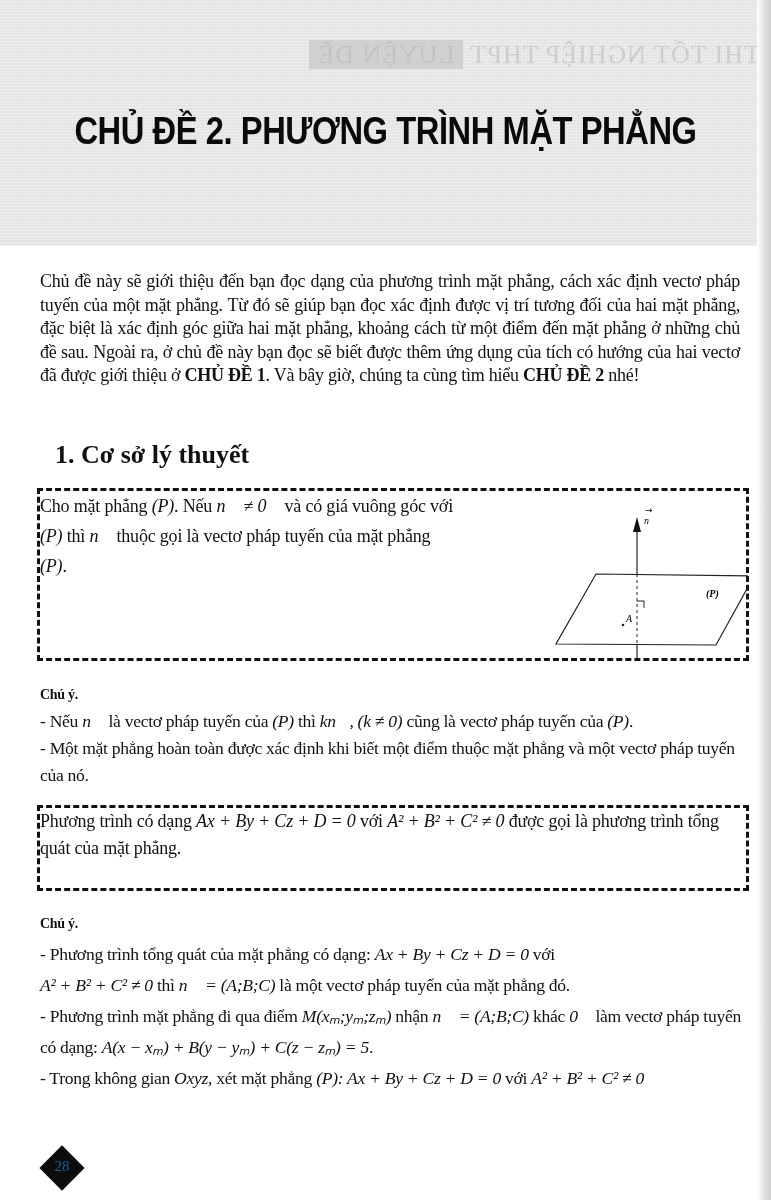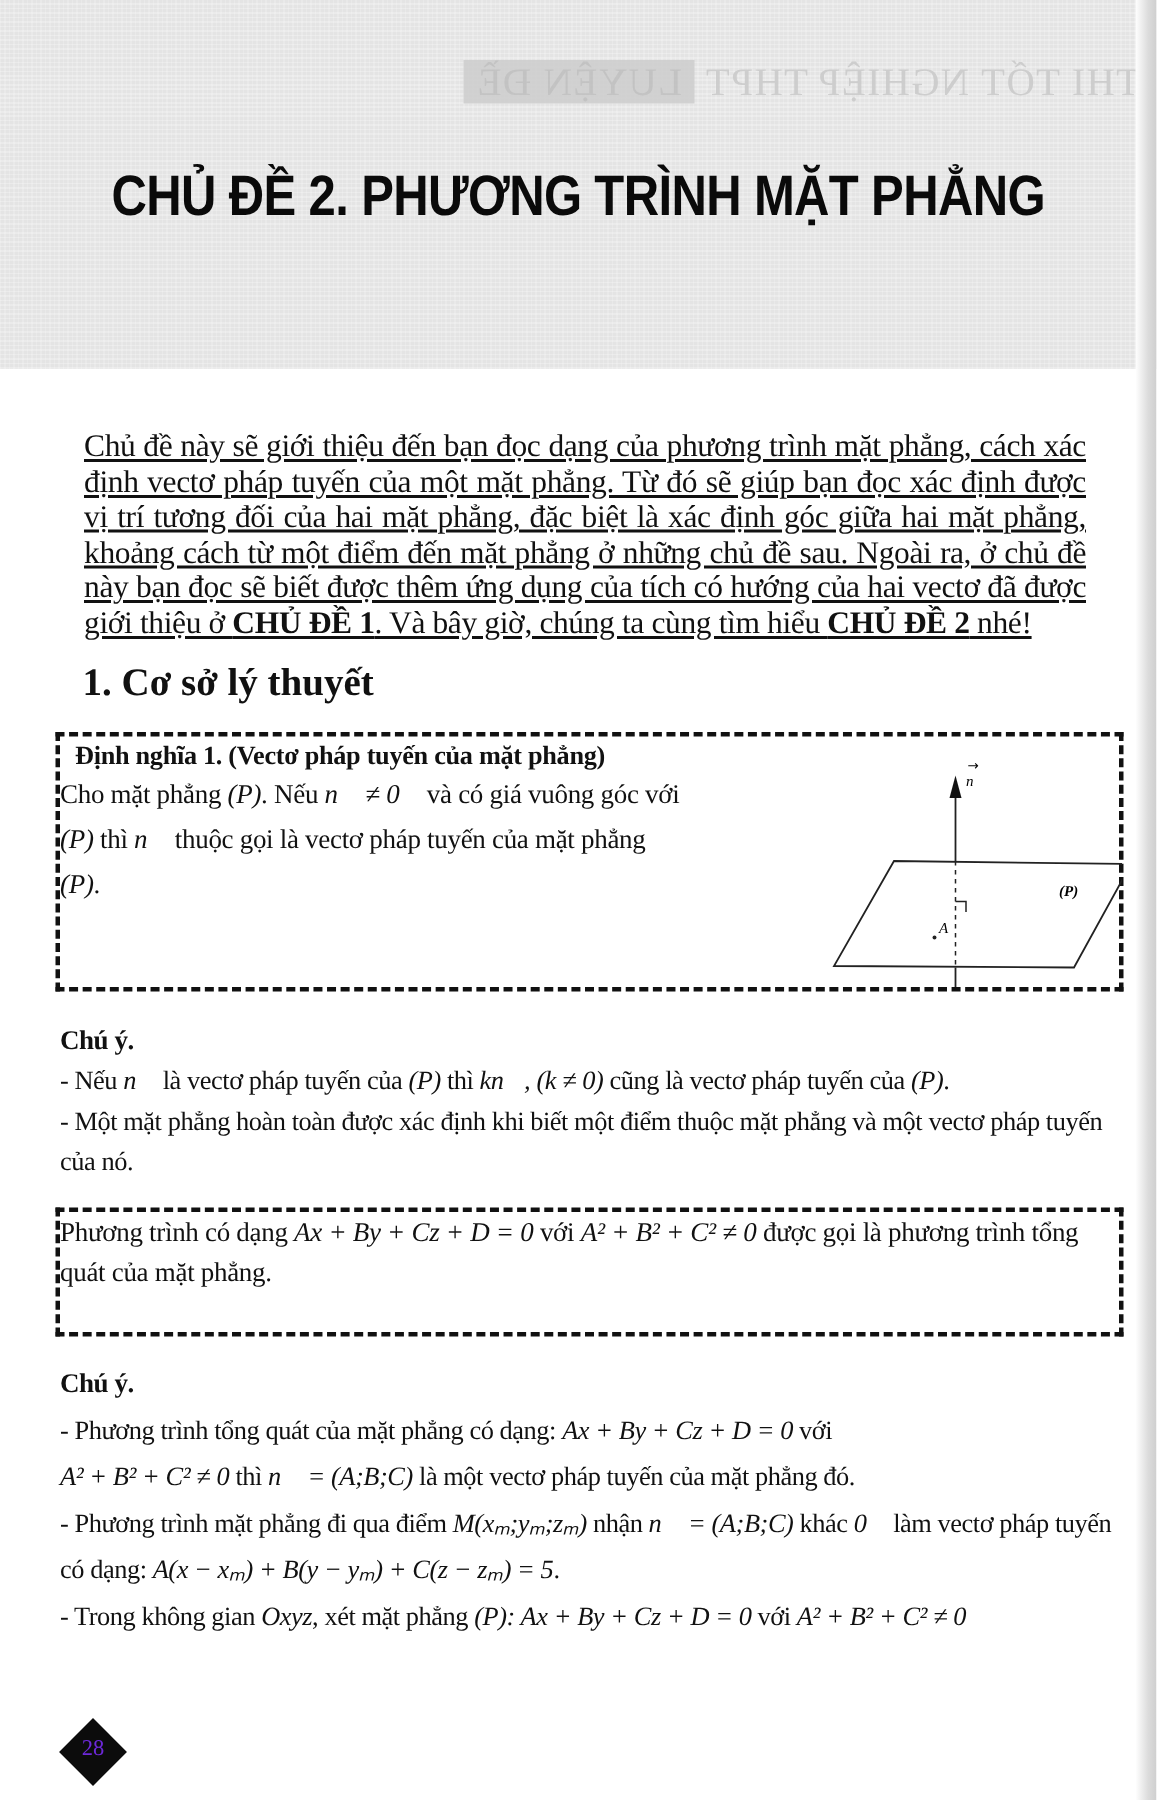--- a/index.html
+++ b/index.html
@@ -27,52 +27,51 @@
   }
   .bleed .tag { background: #cdcdcd; color: #bdbdbd; padding: 0 8px; }
   .chapter-title {
     position: absolute; left: 0; top: 110px; width: 771px; text-align: center;
     font-family: "Liberation Sans Narrow", "Liberation Sans", sans-serif;
     font-weight: bold; font-size: 38px; letter-spacing: -0.5px; color: #0a0a0a;
     transform: scaleX(0.86); transform-origin: center;
   }
   .content { position: absolute; left: 40px; top: 270px; width: 700px; }
   p.intro {
-    margin: 16px; font-size: 21px; line-height: 23.5px; text-align: justify;
+    margin: 0; font-size: 18px; line-height: 23.5px; text-align: justify;
     letter-spacing: -0.25px;
-    text-decoration: underline;
   }
   h2.section {
     position: absolute; left: 55px; top: 440px; margin: 0;
     font-size: 26px; font-weight: bold; font-family: "Liberation Serif", serif;
   }
   .defbox {
     position: absolute; border: 3px dashed #111; box-sizing: border-box;
   }
   .def1 { left: 37px; top: 488px; width: 712px; height: 173px; }
   .def2 { left: 37px; top: 805px; width: 712px; height: 86px; }
   .def-title { font-weight: bold; font-size: 17.5px; margin: 2px 0 0 10px; letter-spacing: -0.2px; }
   .def-text { font-size: 18px; line-height: 30px; letter-spacing: -0.2px; }
   .def2 .def-text { line-height: 27px; }
   .math { font-style: italic; font-family: "Liberation Serif", serif; }
   .diagram { position: absolute; left: 528px; top: 500px; width: 220px; height: 158px; }
   .note { position: absolute; left: 40px; width: 710px; font-size: 17.6px; line-height: 27px; letter-spacing: -0.3px; }
   .note1 { top: 680px; }
   .note2 { top: 907px; line-height: 31px; }
-  .note b { font-size: 18px; }
+  .note b { font-size: 14px; }
   .page-num {
     position: absolute; left: 40px; top: 1146px; width: 44px; height: 44px;
   }
   .page-num .diamond {
     position: absolute; left: 6px; top: 6px; width: 32px; height: 32px;
     background: #0c0c0c; transform: rotate(45deg);
   }
   .page-num .num {
     position: absolute; left: 0; top: 12px; width: 44px; text-align: center;
-    color: #6d28d9; font-size: 15px; font-family: "Liberation Serif", serif;
+    color: #0369a1; font-size: 15px; font-family: "Liberation Serif", serif;
   }
 </style>
 </head>
 <body>
 
 <div class="header-band">
   <div class="bleed">
     <span>THI TỐT NGHIỆP THPT</span>
     <span class="tag">LUYỆN ĐỀ</span>
   </div>
@@ -80,21 +79,20 @@
 </div>
 <div class="gutter"></div>
 
 <div class="content">
   <p class="intro"><span>Chủ đề này sẽ giới thiệu đến bạn đọc dạng của phương trình mặt phẳng, cách xác định vectơ pháp tuyến của một mặt phẳng. Từ đó sẽ giúp bạn đọc xác định được vị trí tương đối của hai mặt phẳng, đặc biệt là xác định góc giữa hai mặt phẳng, khoảng cách từ một điểm đến mặt phẳng ở những chủ đề sau. Ngoài ra, ở chủ đề này bạn đọc sẽ biết được thêm ứng dụng của tích có hướng của hai vectơ đã được giới thiệu ở </span><b>CHỦ ĐỀ 1</b><span>. Và bây giờ, chúng ta cùng tìm hiểu </span><b>CHỦ ĐỀ 2</b><span> nhé!</span></p>
 </div>
 
 <h2 class="section">1. Cơ sở lý thuyết</h2>
 
 <div class="defbox def1">
-  <div class="def-title">Định nghĩa 1. (Vectơ pháp tuyến của mặt phẳng)</div>
   <div class="def-text" style="width:470px;">
     <span>Cho mặt phẳng </span><span class="math">(P)</span><span>. Nếu </span><span class="math">n⃗ ≠ 0⃗</span><span> và có giá vuông góc với</span><br>
     <span class="math">(P)</span><span> thì </span><span class="math">n⃗</span><span> thuộc gọi là vectơ pháp tuyến của mặt phẳng</span><br>
     <span class="math">(P)</span><span>.</span>
   </div>
 </div>
 
 <svg class="diagram" viewBox="0 0 220 158">
   <polygon points="40,144 200,145 238,76 80,74" transform="translate(-12,0)" fill="none" stroke="#222" stroke-width="1.2"></polygon>
   <line x1="109" y1="30" x2="109" y2="74" stroke="#222" stroke-width="1.2"></line>

